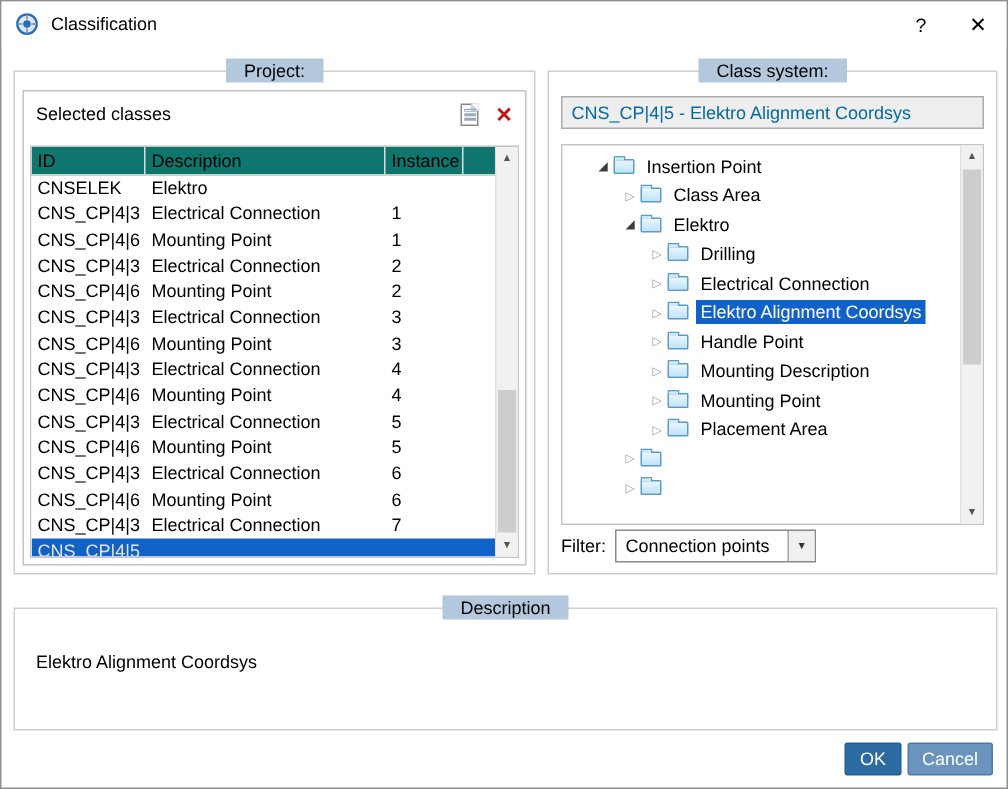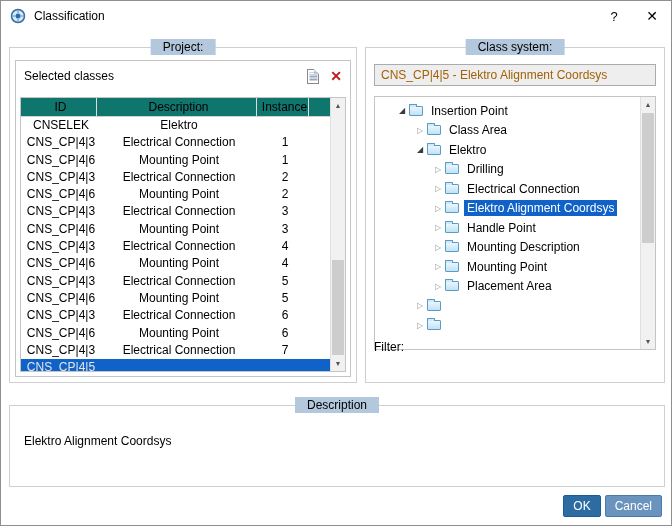--- a/index.html
+++ b/index.html
@@ -19,21 +19,21 @@
   .title-text{margin-left:8px;}
   .tb-spacer{flex:1;}
   .tb-btn{width:38px; height:30px; display:flex; align-items:center; justify-content:center; font-size:13px; cursor:default;}
   .tb-btn.close{font-size:14px;}
 
   
   .groupbox{position:absolute; border:1px solid #cfcfcf; background:#fff;}
   .group-label{position:absolute; top:-9px; left:50%; transform:translateX(-50%);
     background:var(--grouplabel); padding:1px 12px; white-space:nowrap; color:#000;}
 
-  .gb-project{left:8px; top:46px; width:348px; height:336px;text-align:center;}
+  .gb-project{left:8px; top:46px; width:348px; height:336px;}
   .gb-class{left:364px; top:46px; width:300px; height:336px;}
   .gb-desc{left:8px; top:404px; width:656px; height:82px;}
 
   
   .sel-panel{position:absolute; left:5px; top:12px; right:5px; bottom:5px; border:1px solid #c4c4c4; background:#fff;}
   .sel-header{position:relative; height:32px;}
   .sel-title{position:absolute; left:8px; top:8px;}
   .icon-btn{position:absolute; top:6px; width:18px; height:18px; display:flex; align-items:center; justify-content:center; cursor:default;}
   .icon-doc{right:28px;}
   .icon-del{right:5px; color:#c11818; font-weight:bold; font-size:14px;}
@@ -60,35 +60,35 @@
   .scrollbar{width:15px; flex:0 0 auto; background:#f1f1f1; position:relative; border-left:1px solid #e0e0e0;}
   .sb-btn{position:absolute; left:0; width:100%; height:15px; display:flex; align-items:center; justify-content:center; font-size:7px; color:#555; background:#f1f1f1;}
   .sb-up{top:0;}
   .sb-down{bottom:0;}
   .sb-thumb{position:absolute; left:1px; right:1px; background:#cdcdcd;}
   .sb-thumb-table{bottom:16px; height:95px;}
   .sb-thumb-tree{top:16px; height:130px;}
 
   
   .class-field{position:absolute; left:8px; top:16px; width:282px; height:22px;
-    background:#eeeeee; border:1px solid #ababab; color:#a16207; padding:0 6px;
+    background:#eeeeee; border:1px solid #ababab; color:#0369a1; padding:0 6px;
     font-family:"Liberation Sans", sans-serif; font-size:12px;}
   .tree-wrap{position:absolute; left:8px; right:8px; top:48px; height:254px; border:1px solid #c4c4c4; display:flex; background:#fff;}
   .tree-main{flex:1; overflow:hidden; padding-top:4px;}
   .tree-item{display:flex; align-items:center; height:19.5px; white-space:nowrap; cursor:default;}
   .expander{width:14px; text-align:center; font-size:8px; color:#9a9a9a; flex:0 0 auto;}
   .expander.expanded{color:#3c3c3c;}
   .folder{position:relative; width:14px; height:10px; background:linear-gradient(#eaf6fd,#bfe3f7);
     border:1px solid #5b9bc4; border-radius:1px; margin-right:5px; flex:0 0 auto;}
   .folder::before{content:''; position:absolute; top:-3px; left:-1px; width:6px; height:2px;
     background:#cfe9f9; border:1px solid #5b9bc4; border-bottom:none; border-radius:1px 1px 0 0;}
   .tree-label{padding:1px 3px;}
   .tree-item.selected .tree-label{background:var(--sel); color:#fff;}
 
-  .filter-row{position:absolute; left:8px; bottom:24px; height:22px; display:flex; align-items:center;}
+  .filter-row{position:absolute; left:8px; bottom:7px; height:22px; display:flex; align-items:center;}
   .filter-label{margin-right:6px;}
   .dropdown{display:flex; width:134px; height:22px; border:1px solid #8a8a8a; background:#fff;}
   .dd-value{flex:1; padding:0 6px; line-height:20px; overflow:hidden; white-space:nowrap;}
   .dd-btn{width:18px; background:#f0f0f0; border-left:1px solid #a8a8a8; display:flex; align-items:center; justify-content:center; font-size:7px; color:#333;}
 
   
   .desc-text{position:absolute; left:14px; top:28px;}
 
   
   .btn-row{position:absolute; right:9px; bottom:8px; display:flex; gap:4px;}
@@ -289,20 +289,24 @@
         </div>
       <div class="scrollbar">
         <span class="sb-btn sb-up">▲</span>
         <span class="sb-thumb sb-thumb-tree"></span>
         <span class="sb-btn sb-down">▼</span>
       </div>
     </div>
 
     <div class="filter-row">
       <span class="filter-label">Filter:</span>
+      <div class="dropdown">
+        <span class="dd-value">Connection points</span>
+        <span class="dd-btn">▼</span>
+      </div>
     </div>
   </div>
 
   <div class="groupbox gb-desc">
     <span class="group-label">Description</span>
     <span class="desc-text">Elektro Alignment Coordsys</span>
   </div>
 
   <div class="btn-row">
     <div class="btn btn-ok">OK</div>

